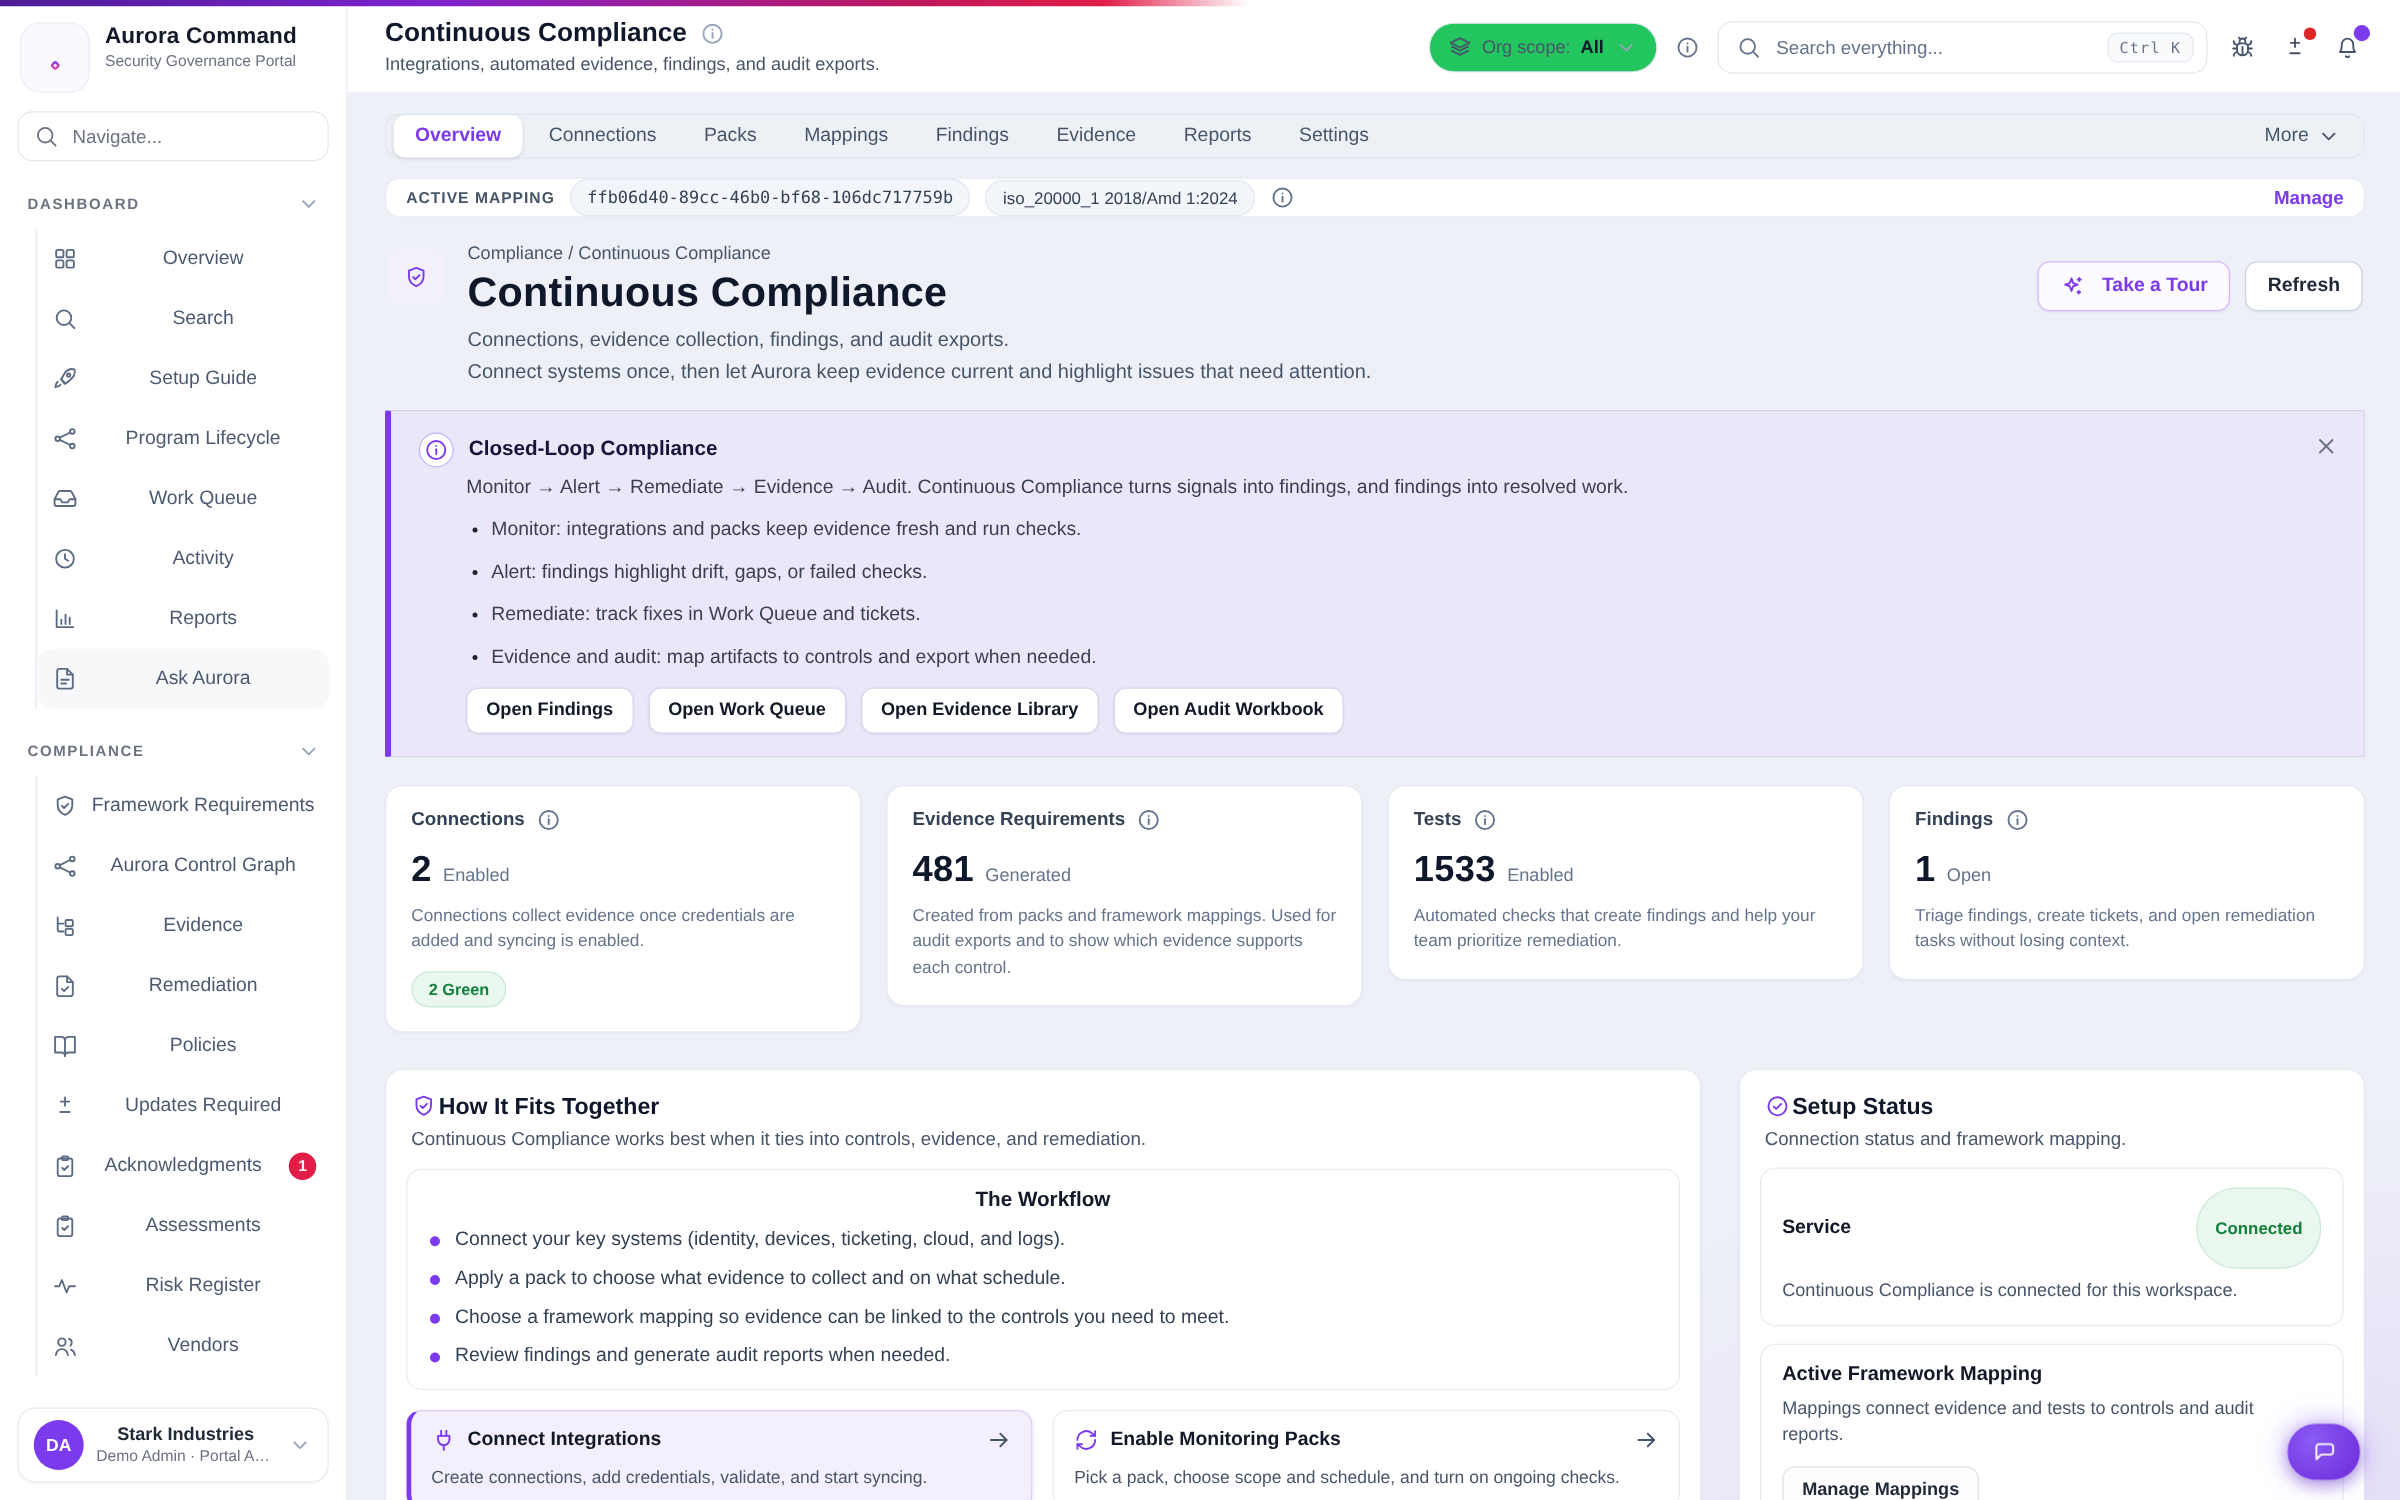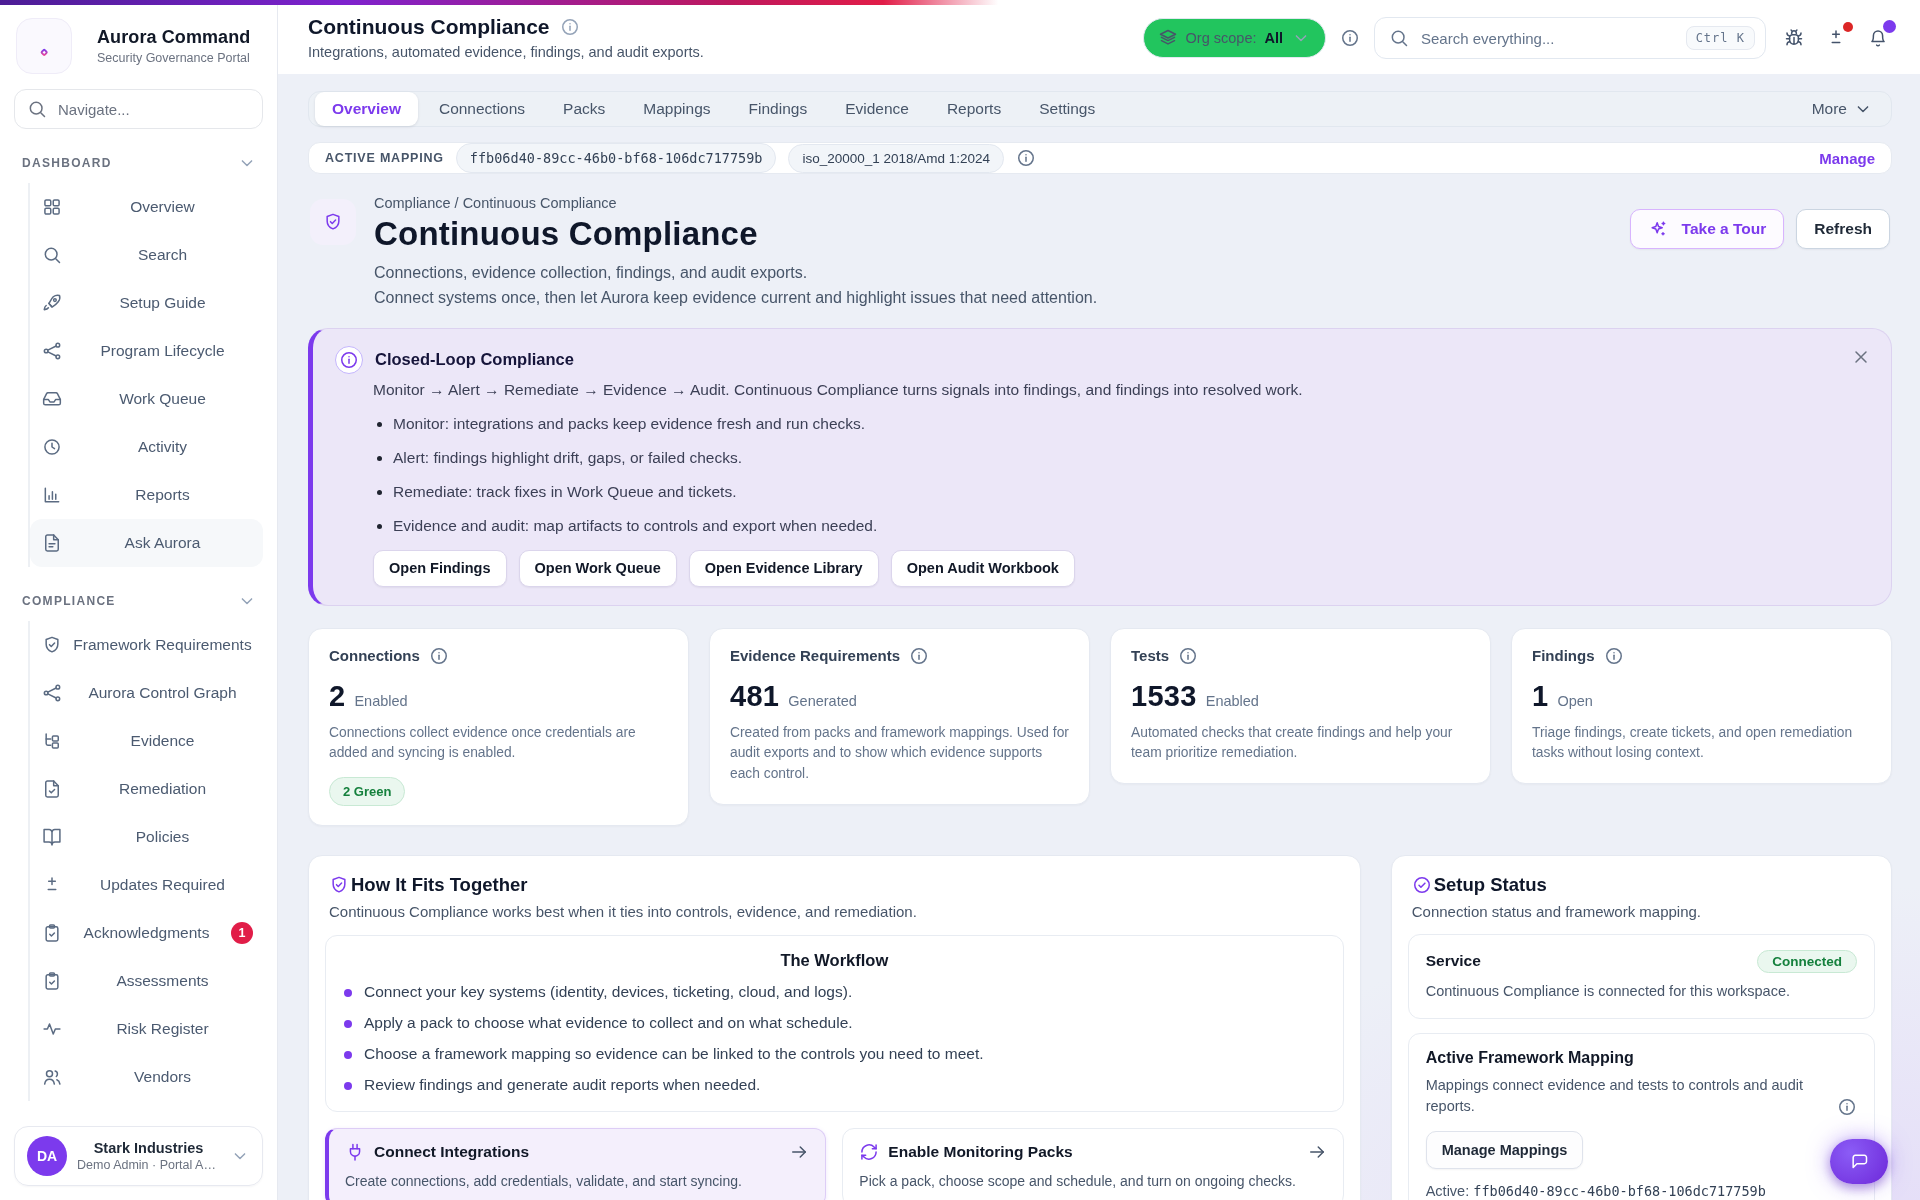--- a/index.html
+++ b/index.html
@@ -7,21 +7,21 @@
   .mono{font-family:"DejaVu Sans Mono","Liberation Mono",monospace;}
   svg.ic{width:20px;height:20px;fill:none;stroke:currentColor;stroke-width:1.8;stroke-linecap:round;stroke-linejoin:round;flex:none;}.ic16{width:16px;height:16px}.ic18{width:18px;height:18px}.ic22{width:22px;height:22px}.ic26{width:26px;height:26px}
 
   .topstrip{position:absolute;top:0;left:0;height:5px;width:100%;z-index:40;
     background:linear-gradient(90deg,#4c1d95,#7e22ce 18%,#be185d 38%,#e11d48 46%,rgba(225,29,72,0) 52%);}
 
   .app{display:flex;width:1920px;height:1200px;}
 
   
   .sidebar{width:278px;flex:none;background:#fff;border-right:1px solid #e6e9f0;display:flex;flex-direction:column;padding:16px 14px 14px;box-sizing:border-box;}
-  .brand{display:flex;align-items:center;gap:25px;padding:2px 2px 0;}
+  .brand{display:flex;gap:12px;padding:2px 2px 0;}
   .brand-logo{width:54px;height:54px;border-radius:16px;background:#faf9fe;border:1px solid #efecf8;display:flex;align-items:center;justify-content:center;flex:none;}
   .brand-name{font-size:18px;font-weight:700;color:#111827;letter-spacing:.1px;}
   .brand-sub{font-size:12.5px;color:#6b7280;margin-top:3px;}
   .nav-search{margin-top:15px;height:40px;border:1px solid #e5e7eb;border-radius:12px;display:flex;align-items:center;gap:9px;padding:0 12px;color:#6b7280;background:#fff;box-sizing:border-box;}
   .nav-search input{border:0;outline:none;font-size:15px;color:#334155;width:100%;background:transparent;font-family:inherit;}
   .nav-search input::placeholder{color:#6b7280;}
   .sec-label{display:flex;align-items:center;justify-content:space-between;color:#6b7280;font-size:12px;font-weight:700;letter-spacing:1.3px;padding:0 6px 0 8px;margin-top:24px;}
   .sec-label .chev{color:#94a3b8;}
   .nav-group{margin:10px 0 0 14px;border-left:2px solid #edf0f4;display:flex;flex-direction:column;}
   .nav-item{height:48px;display:flex;align-items:center;gap:10px;padding:0 10px 0 12px;color:#5b6b82;cursor:pointer;border-radius:12px;}
@@ -68,21 +68,21 @@
 
   .hero{display:flex;align-items:flex-start;gap:18px;padding:6px 2px 2px;}
   .hero-ic{width:46px;height:46px;border-radius:13px;background:#f3f0fb;display:flex;align-items:center;justify-content:center;color:#7c3aed;flex:none;margin-top:4px;}
   .crumb{font-size:14.5px;color:#475569;}
   .hero h1{font-size:33px;font-weight:700;margin:4px 0 8px;color:#0f172a;letter-spacing:.2px;}
   .hero-line{font-size:16px;color:#475569;line-height:1.55;}
   .hero-actions{margin-left:auto;display:flex;gap:12px;padding-top:14px;}
   .btn{display:flex;align-items:center;gap:8px;height:40px;padding:0 17px;border-radius:10px;font-size:15.5px;font-weight:600;cursor:pointer;border:1px solid #cbd5e1;background:#fff;color:#1f2937;box-shadow:0 1px 2px rgba(15,23,42,.05);font-family:inherit;}
   .btn.purple{border-color:#d8b4fe;color:#7c3aed;background:#fdfbff;gap:14px;}
 
-  .callout{position:relative;background:#ece7f8;border:1px solid #dcd2f0;border-left:5px solid #7c3aed;border-radius:20px;padding:17px 22px 18px;}
+  .callout{position:relative;background:#ece7f8;border:1px solid #dcd2f0;border-left:5px solid #7c3aed;border-radius:2px;padding:17px 22px 18px;}
   .callout-head{display:flex;align-items:center;gap:12px;}
   .info-badge{width:26px;height:26px;border-radius:50%;background:#fff;border:1px solid #c4b5fd;color:#7c3aed;display:flex;align-items:center;justify-content:center;flex:none;}
   .callout-title{font-size:16.5px;font-weight:700;color:#15143a;}
   .callout-intro{font-size:15.5px;color:#3b3f55;margin:7px 0 0 38px;}
   .callout ul{margin:10px 0 0 58px;padding:0;}
   .callout li{font-size:15.5px;color:#3b3f55;margin-top:16px;}
   .callout li::marker{color:#1f2430;}
   .callout-actions{display:flex;gap:12px;margin:15px 0 0 38px;}
   .btn-sm{height:37px;padding:0 15px;border-radius:10px;border:1px solid #dbd5ec;background:#fff;font-size:14.5px;font-weight:600;color:#111827;cursor:pointer;box-shadow:0 1px 2px rgba(15,23,42,.06);font-family:inherit;}
   .callout-x{position:absolute;top:14px;right:16px;color:#6b7280;cursor:pointer;background:none;border:none;padding:4px;display:flex;}
@@ -111,21 +111,21 @@
   .mini.active{background:#f4effc;border-color:#ddcdf6;border-left:4px solid #7c3aed;box-shadow:0 1px 4px rgba(124,58,237,.13);}
   .mini-head{display:flex;align-items:center;gap:9px;}
   .mini-head .mi{color:#7c3aed;}
   .mini-title{font-size:15.5px;font-weight:700;color:#111827;}
   .mini-arrow{margin-left:auto;color:#475569;}
   .mini-desc{font-size:14px;color:#475569;margin-top:9px;line-height:1.45;}
 
   .sub-card{border:1px solid #e8ecf2;border-radius:12px;padding:15px 17px 16px;margin-top:14px;}
   .sub-row{display:flex;align-items:center;justify-content:space-between;gap:10px;}
   .sub-title{font-size:15.5px;font-weight:700;color:#111827;}
-  .pill-conn{background:#eaf7ef;border:1px solid #c8e9d4;color:#15803d;font-size:13.5px;font-weight:600;border-radius:999px;padding:3px 14px;}
+  .pill-conn{background:#eaf7ef;border:1px solid #c8e9d4;color:#15803d;font-size:13.5px;font-weight:600;border-radius:999px;padding:24px 14px;}
   .sub-desc{font-size:14.5px;color:#475569;margin-top:8px;line-height:1.45;}
   .desc-info{display:flex;align-items:flex-end;gap:10px;justify-content:space-between;}
   .btn-xs{height:38px;padding:0 15px;border-radius:10px;border:1px solid #dfe3ec;background:#fdfdfe;font-size:14.5px;font-weight:600;color:#1f2937;cursor:pointer;box-shadow:0 1px 2px rgba(15,23,42,.05);margin-top:14px;font-family:inherit;}
   .active-line{font-size:14.5px;color:#475569;margin-top:14px;}
   .active-line .mono{color:#334155;font-size:13.5px;}
 
   .chat-fab{position:fixed;right:32px;bottom:16px;width:58px;height:45px;border-radius:24px;border:none;cursor:pointer;
     background:radial-gradient(circle at 35% 30%, #8b5cf6, #6d28d9);display:flex;align-items:center;justify-content:center;color:#fff;
     box-shadow:0 0 22px rgba(139,92,246,.55),0 4px 10px rgba(76,29,149,.35);}
 </style>

